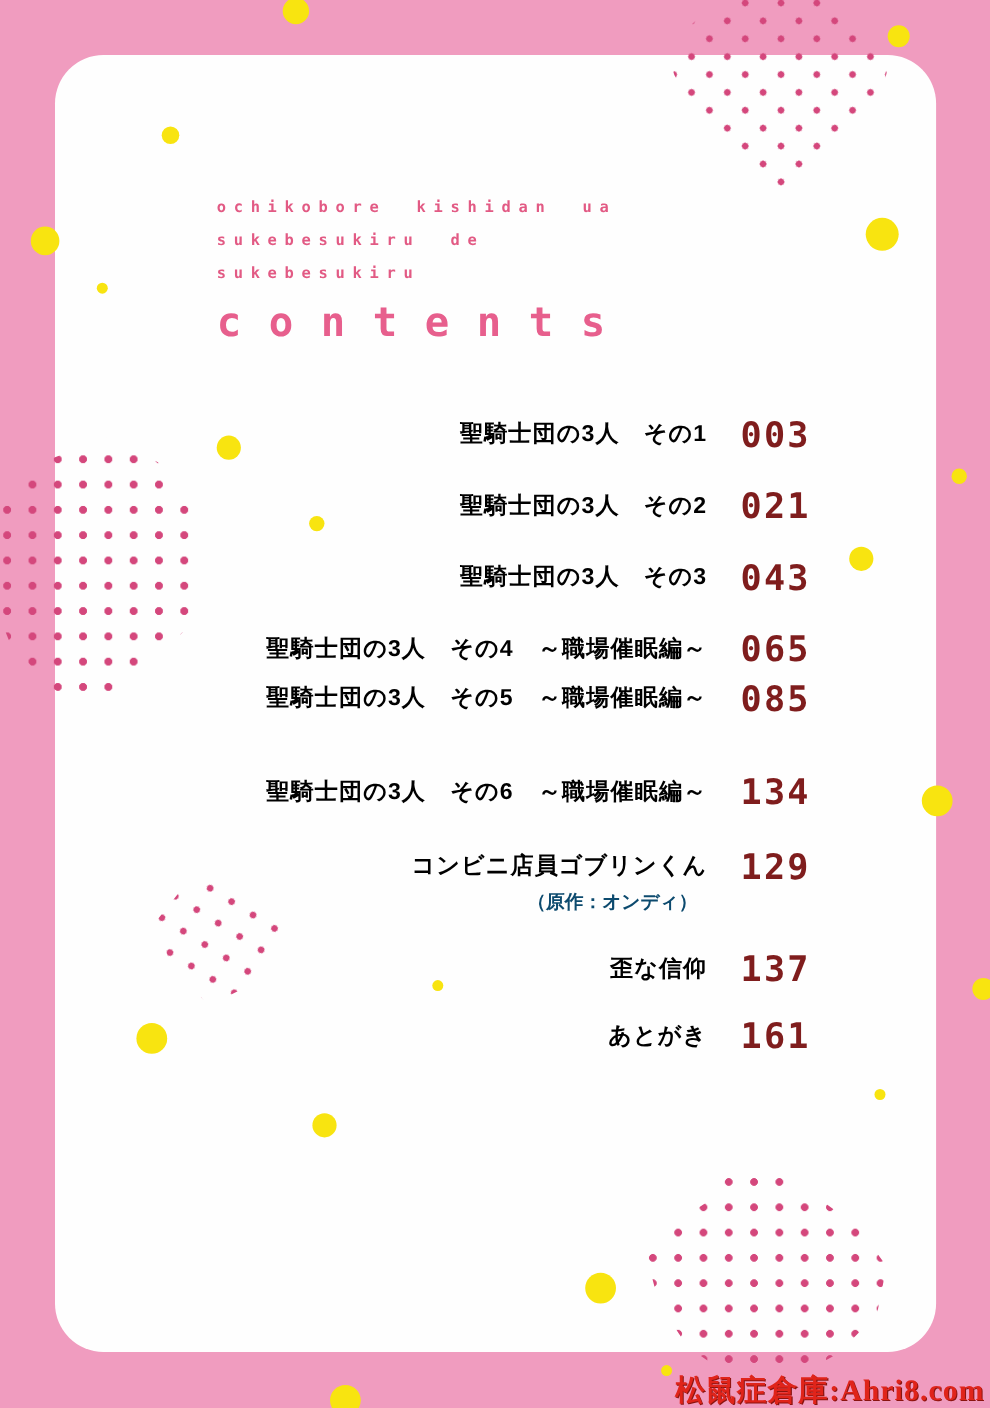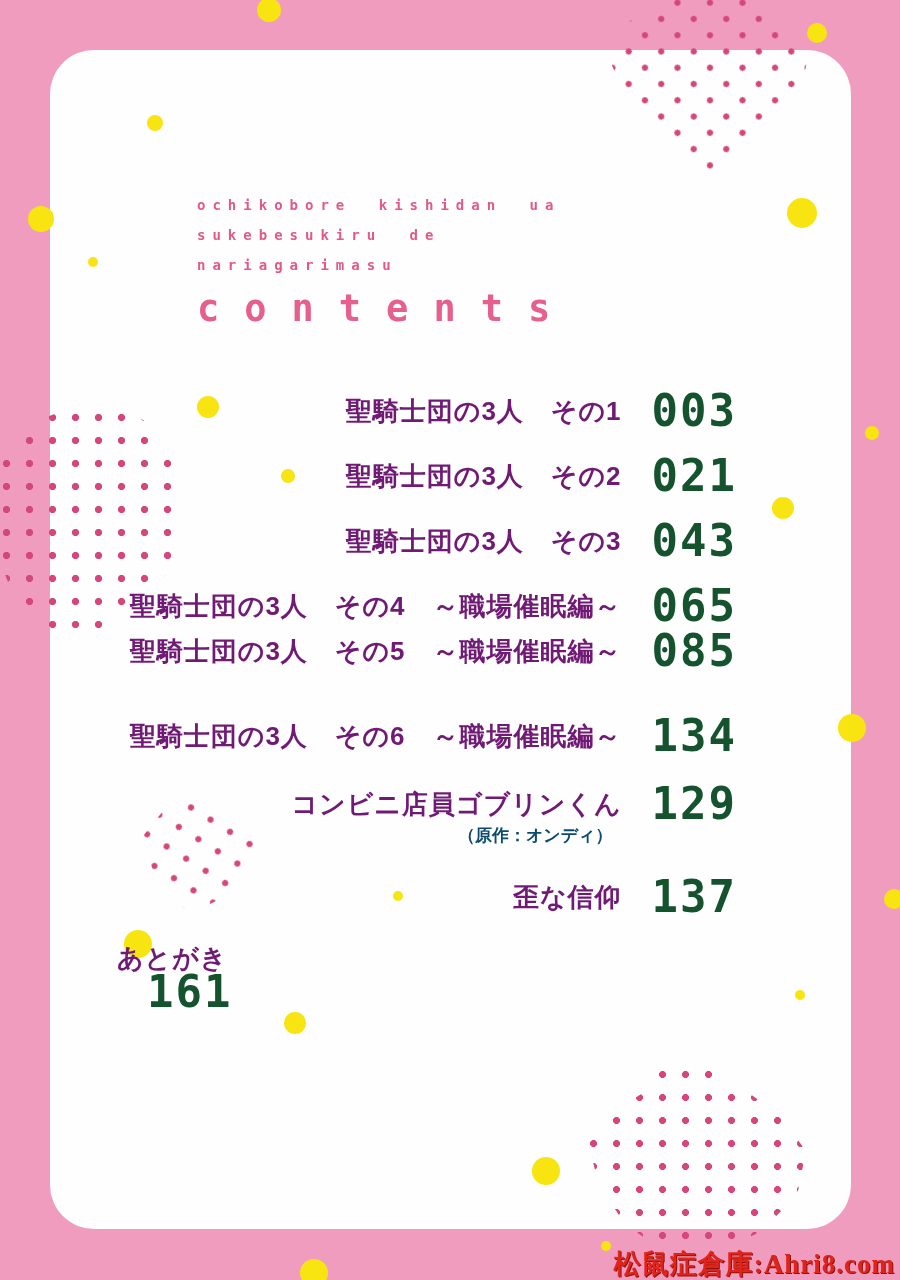--- a/index.html
+++ b/index.html
@@ -33,21 +33,21 @@
   .dp-topright{left:612px;top:-8px;width:196px;height:184px;--rot:45deg;--dotr:2.8px;
     clip-path:polygon(38% 0%,66% 3%,84% 12%,100% 36%,95% 58%,78% 78%,56% 100%,38% 96%,29% 80%,9% 62%,0% 40%,9% 16%,22% 4%);}
   .dp-leftmid{left:-14px;top:398px;width:202px;height:246px;--rot:0deg;--dotr:3.3px;
     clip-path:polygon(55% 0%,78% 9%,93% 27%,100% 52%,89% 72%,68% 88%,47% 100%,29% 92%,11% 75%,0% 52%,6% 27%,29% 8%);}
   .dp-midleft{left:143px;top:796px;width:118px;height:118px;--rot:32deg;--dotr:2.8px;
     clip-path:polygon(44% 0%,80% 18%,100% 50%,72% 84%,40% 100%,10% 70%,0% 34%,20% 9%);}
   .dp-botright{left:588px;top:1056px;width:218px;height:198px;--rot:0deg;--dotr:3.2px;
     clip-path:polygon(39% 0%,52% 0%,58% 10%,73% 18%,88% 30%,100% 48%,96% 70%,80% 88%,60% 100%,34% 98%,17% 85%,5% 65%,0% 44%,12% 28%,26% 18%,33% 8%);}
 
   
-  #content{position:absolute;left:50px;top:50px;width:801px;height:1179px;z-index:3;margin-top:16px;}
+  #content{position:absolute;left:50px;top:50px;width:801px;height:1179px;z-index:3;}
   .header{position:absolute;left:147px;top:124px;}
   .romaji{
     font-family:"DejaVu Sans Mono", monospace;
     font-weight:bold;
     font-size:14px;
     letter-spacing:7px;
     word-spacing:12px;
     line-height:30px;
     color:#e25a84;
   }
@@ -62,42 +62,42 @@
   .toc-row{
     position:absolute;
     right:114px;
     width:620px;
     display:flex;
     justify-content:flex-end;
     align-items:flex-start;
   }
   .toc-titles{text-align:right;}
   .toc-title{
-    font-size:26px;
-    font-weight:bold;
-    color:#701a75;
+    font-size:21px;
+    font-weight:bold;
+    color:#000000;
     letter-spacing:1px;
     line-height:34px;
     white-space:nowrap;
   }
   .toc-subtitle{
     font-size:17px;
     font-weight:bold;
     color:#0c4a6e;
     margin-top:3px;
     padding-right:9px;
     white-space:nowrap;
   }
   .toc-page{
     font-family:"DejaVu Sans Mono", monospace;
     font-weight:bold;
-    font-size:44px;
+    font-size:32px;
     line-height:34px;
     letter-spacing:2px;
-    color:#14532d;
+    color:#7f1d1d;
     margin-left:30px;
     min-width:64px;
     text-align:right;
   }
   .watermark{
     position:absolute;
     right:5px;bottom:-2px;
     z-index:4;
     font-family:"Liberation Serif", serif;
     font-weight:bold;
@@ -145,21 +145,21 @@
     <div class="yellow-dot" style="left: 532px; top: 1157px; height: 28px; width: 28px; background: rgb(248, 228, 16);"></div>
     <div class="yellow-dot" style="left: 601px; top: 1241px; height: 10px; width: 10px; background: rgb(248, 228, 16);"></div>
     <div class="yellow-dot" style="left: 300px; top: 1259px; height: 28px; width: 28px; background: rgb(248, 228, 16);"></div>
   </div>
 
 <div id="content">
   <div class="header">
     <div class="romaji">
       <div>ochikobore kishidan ua</div>
       <div>sukebesukiru de</div>
-      <div>nariagarimasu</div>
+      <div>sukebesukiru</div>
     </div>
     <div class="contents-title">contents</div>
   </div>
 
   <div id="toc">
       <div class="toc-row" style="top: 328px;">
       <div class="toc-titles">
         <div class="toc-title">聖騎士団の3人　その1</div>
 
       </div>
@@ -207,21 +207,21 @@
       </div>
       <div class="toc-page">129</div>
     </div>
       <div class="toc-row" style="top: 814px;">
       <div class="toc-titles">
         <div class="toc-title">歪な信仰</div>
 
       </div>
       <div class="toc-page">137</div>
     </div>
-      <div class="toc-row" style="top: 875px; flex-direction: column;">
+      <div class="toc-row" style="top: 875px;">
       <div class="toc-titles">
         <div class="toc-title">あとがき</div>
 
       </div>
       <div class="toc-page">161</div>
     </div>
     </div>
 
 </div>
 

